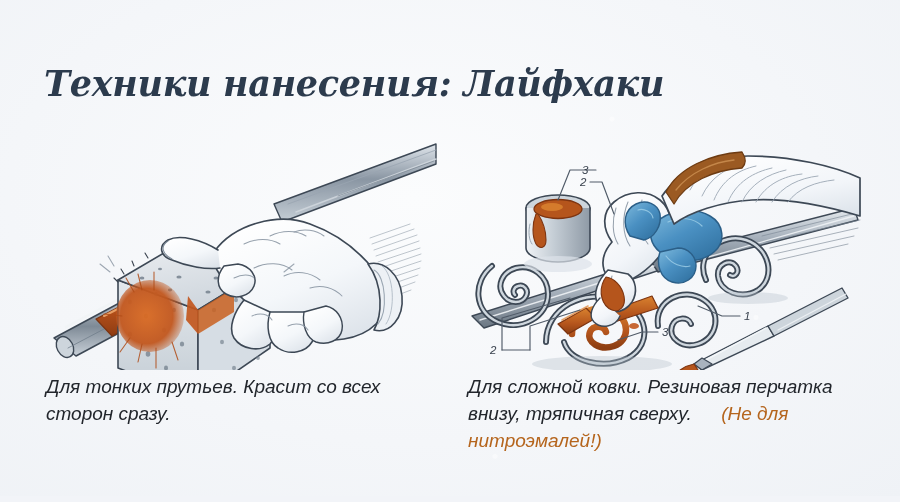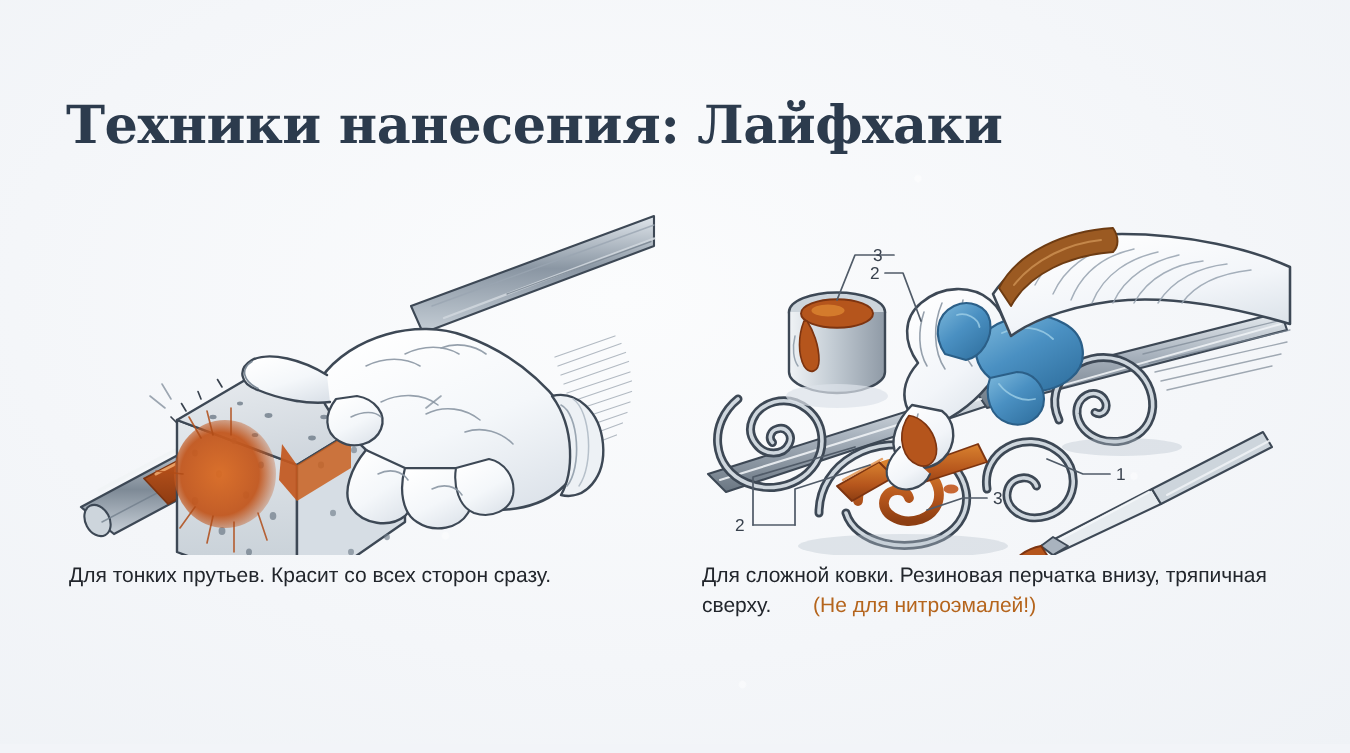--- a/index.html
+++ b/index.html
@@ -13,20 +13,21 @@
     font-family: "Liberation Sans", sans-serif;
     background: #f2f4f8;
   }
   #slide {
     position: relative;
     width: 900px;
     height: 496px;
     background:
       radial-gradient(ellipse 700px 420px at 46% 40%, #fbfcfd 0%, #f4f6f9 58%, #eff2f6 100%);
     overflow: hidden;
+    font-style: italic;
   }
   
   #paper-noise {
     position: absolute;
     inset: 0;
     pointer-events: none;
     opacity: .55;
     background-image:
       radial-gradient(circle at 12% 18%, rgba(255,255,255,.9) 0 2px, transparent 3px),
       radial-gradient(circle at 33% 72%, rgba(255,255,255,.8) 0 2px, transparent 3px),
@@ -65,21 +66,21 @@
   #caption-glove  { left: 468px; }
   .cap-title {
     font-size: 19.5px;
     font-weight: 700;
     color: #2c3b4d;
     letter-spacing: .1px;
     margin: 0 0 10px 0;
     line-height: 1.1;
   }
   .cap-body {
-    font-size: 14px;
+    font-size: 19px;
     line-height: 1.42;
     color: #22262c;
     margin: 0;
     max-width: 382px;
   }
   .warn { color: #b5651d; margin-left: 24px; }
 </style>
 </head>
 <body>
 

